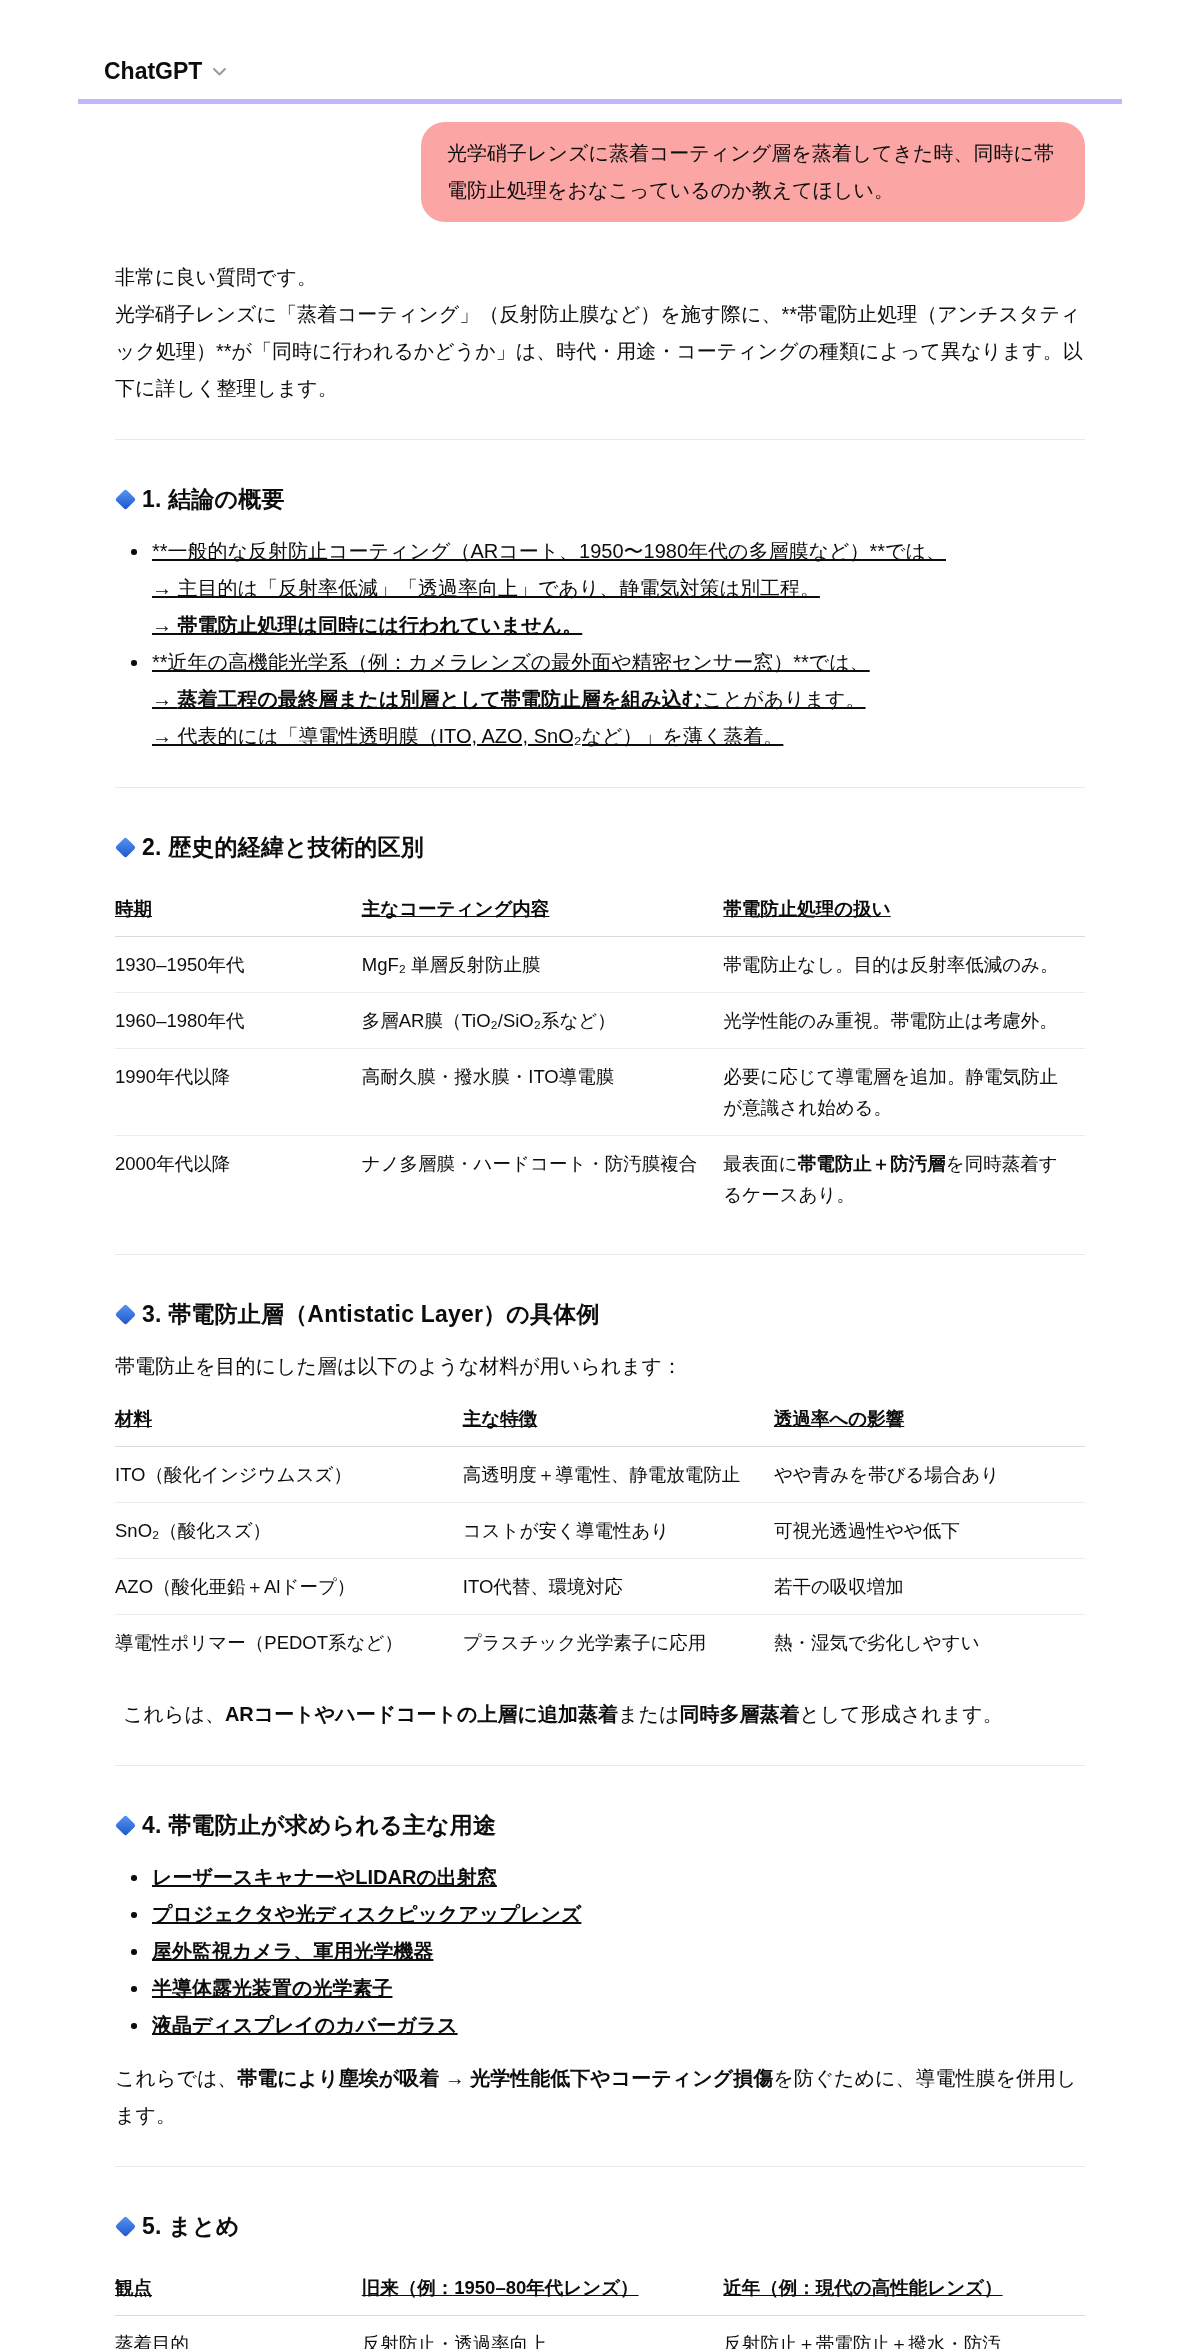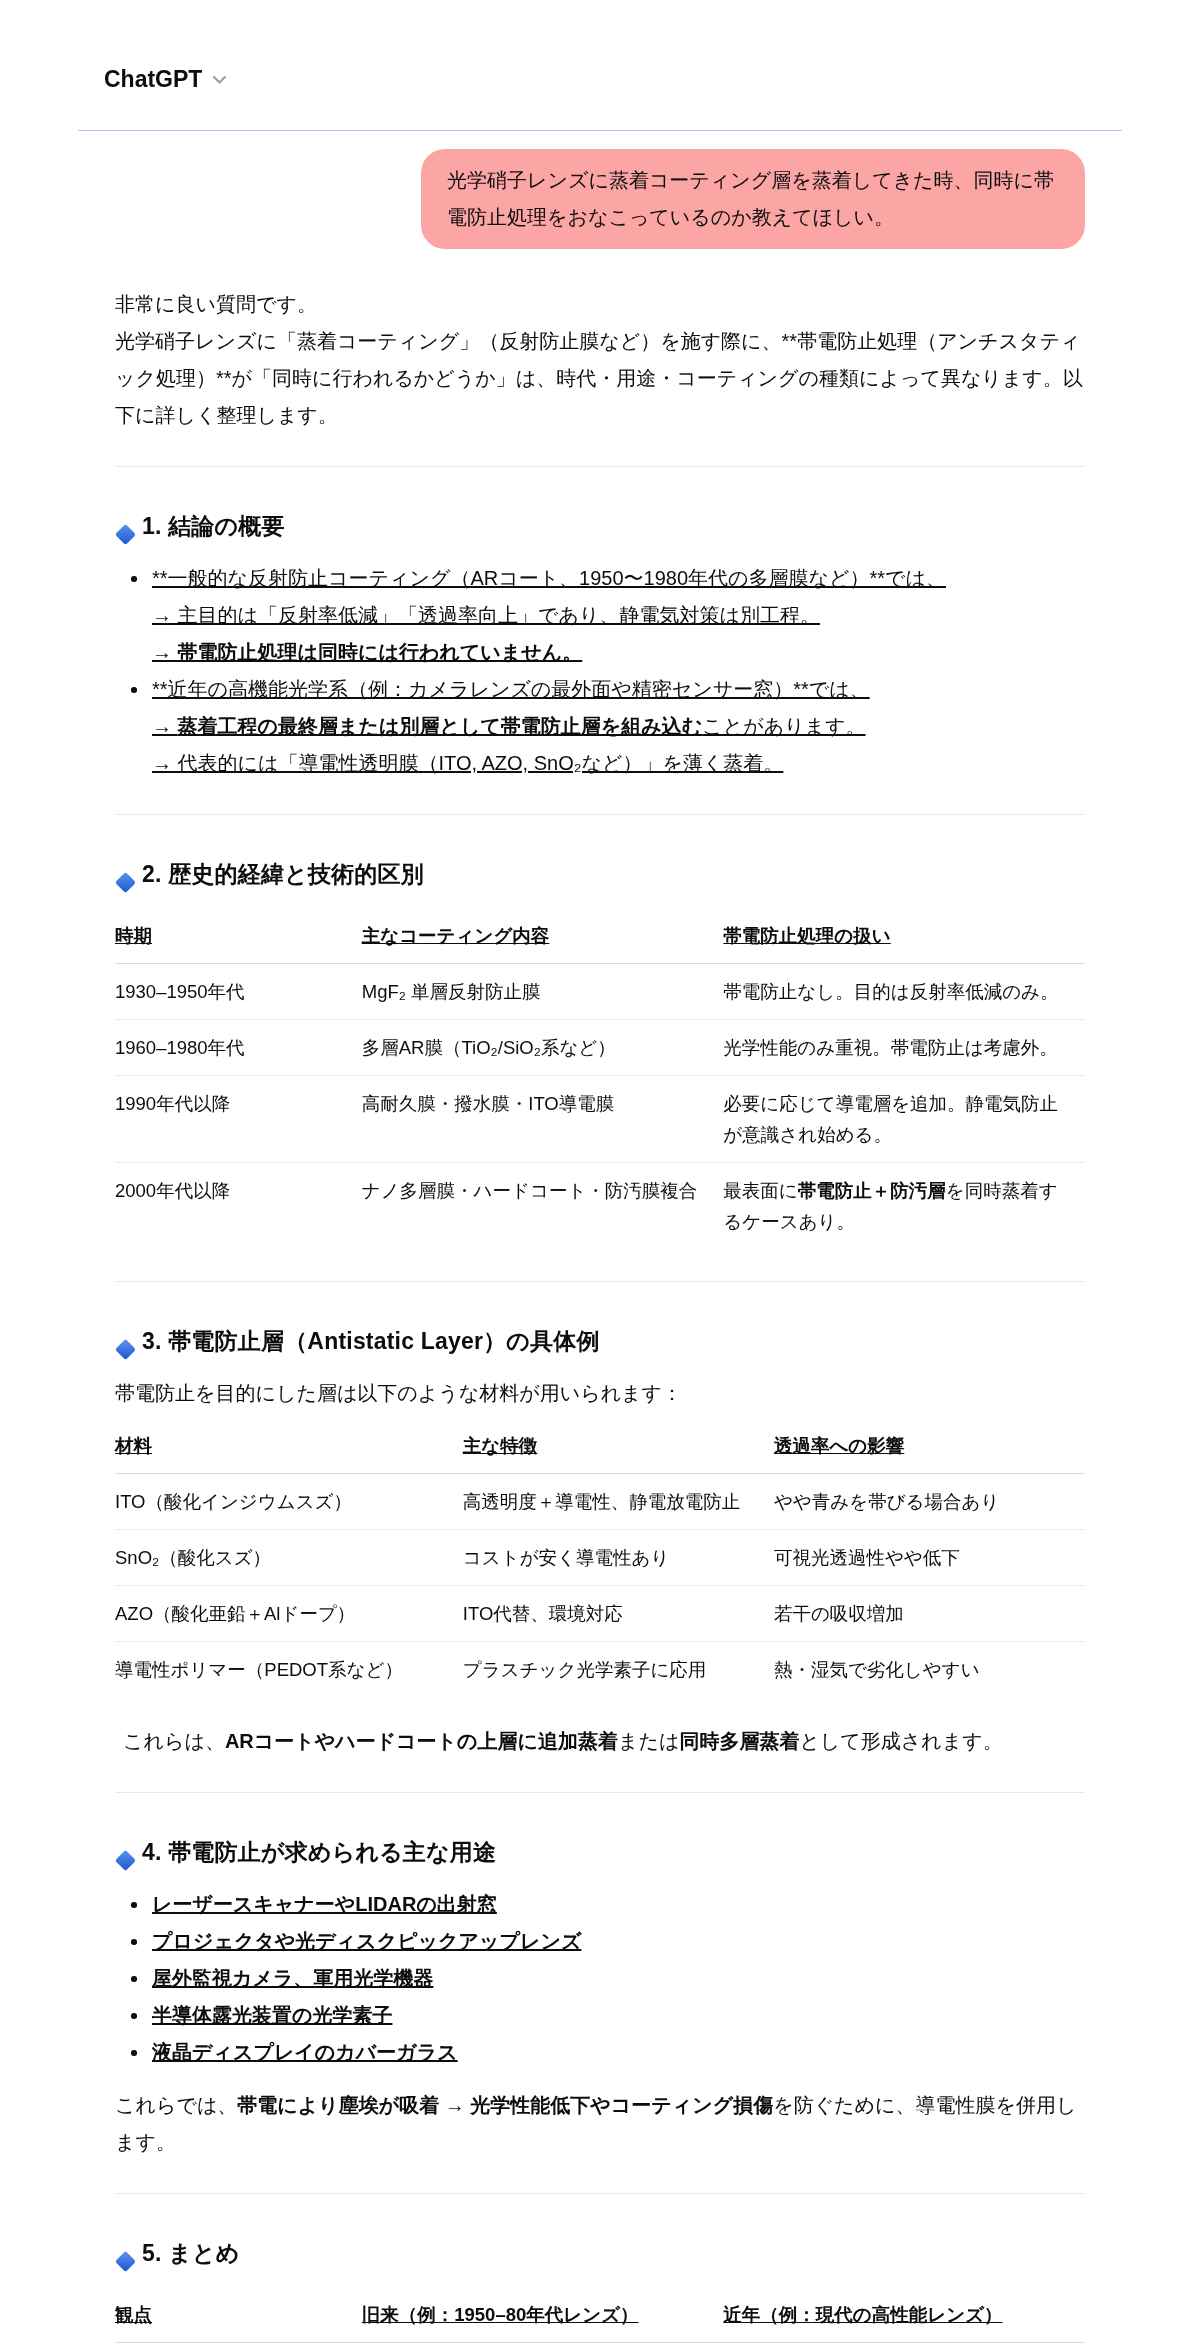--- a/index.html
+++ b/index.html
@@ -4,32 +4,32 @@
 <style>
   html,body{margin:0;padding:0;background:#ffffff;}
   body{
     width:1200px;
     font-family:"Liberation Sans","DejaVu Sans",sans-serif;
     color:#0d0d0d;
     -webkit-font-smoothing:antialiased;
     padding-bottom:30px;
   }
   
-  .topbar{margin:8px 78px;padding:56px 26px 36px;border-bottom:1px solid #c4b5fd;}
+  .topbar{margin:0 78px;padding:56px 26px 13px;border-bottom:5px solid #c4b5fd;}
   .app-switcher{display:inline-flex;align-items:center;gap:9px;font-size:23px;font-weight:600;color:#0d0d0d;cursor:pointer;}
   .chev{display:inline-block;margin-top:3px;}
   
   .content{width:970px;margin:0 115px 0 115px;}
   .bubble-row{display:flex;justify-content:flex-end;margin-top:18px;}
   .bubble{background:#fca5a5;border-radius:24px;padding:13px 26px;max-width:612px;font-size:20px;line-height:37px;}
   .md{font-size:20px;line-height:37px;}
   .intro{margin-top:37px;}
   p{margin:0;}
   .sep{border:0;border-top:1px solid #e9e9e9;margin:32px 0 0 0;}
-  h3{display:flex;align-items:flex-end;font-size:23px;font-weight:700;margin:44px 0 18px 0;letter-spacing:0.2px;}
+  h3{display:flex;align-items:center;font-size:23px;font-weight:700;margin:44px 0 18px 0;letter-spacing:0.2px;}
   .diamond{display:inline-block;width:15px;height:15px;margin:0 9px 0 3px;border-radius:2.5px;
            background:linear-gradient(135deg,#5b96f2 0%,#1c55cc 100%);transform:rotate(45deg);flex:0 0 auto;}
   
   .ul{margin:2px 0 0 0;padding:0;list-style:none;text-decoration:underline;}
   .li{position:relative;padding-left:37px;}
   .li::before{content:"";position:absolute;left:16px;top:16px;width:5.5px;height:5.5px;border-radius:50%;background:#0d0d0d;}
   .b-line{line-height:37px;}
   .s4-list .li{font-weight:700;}
   .after-list{margin-top:16px;}
   .outro3{margin-top:26px;margin-left:8px;}

